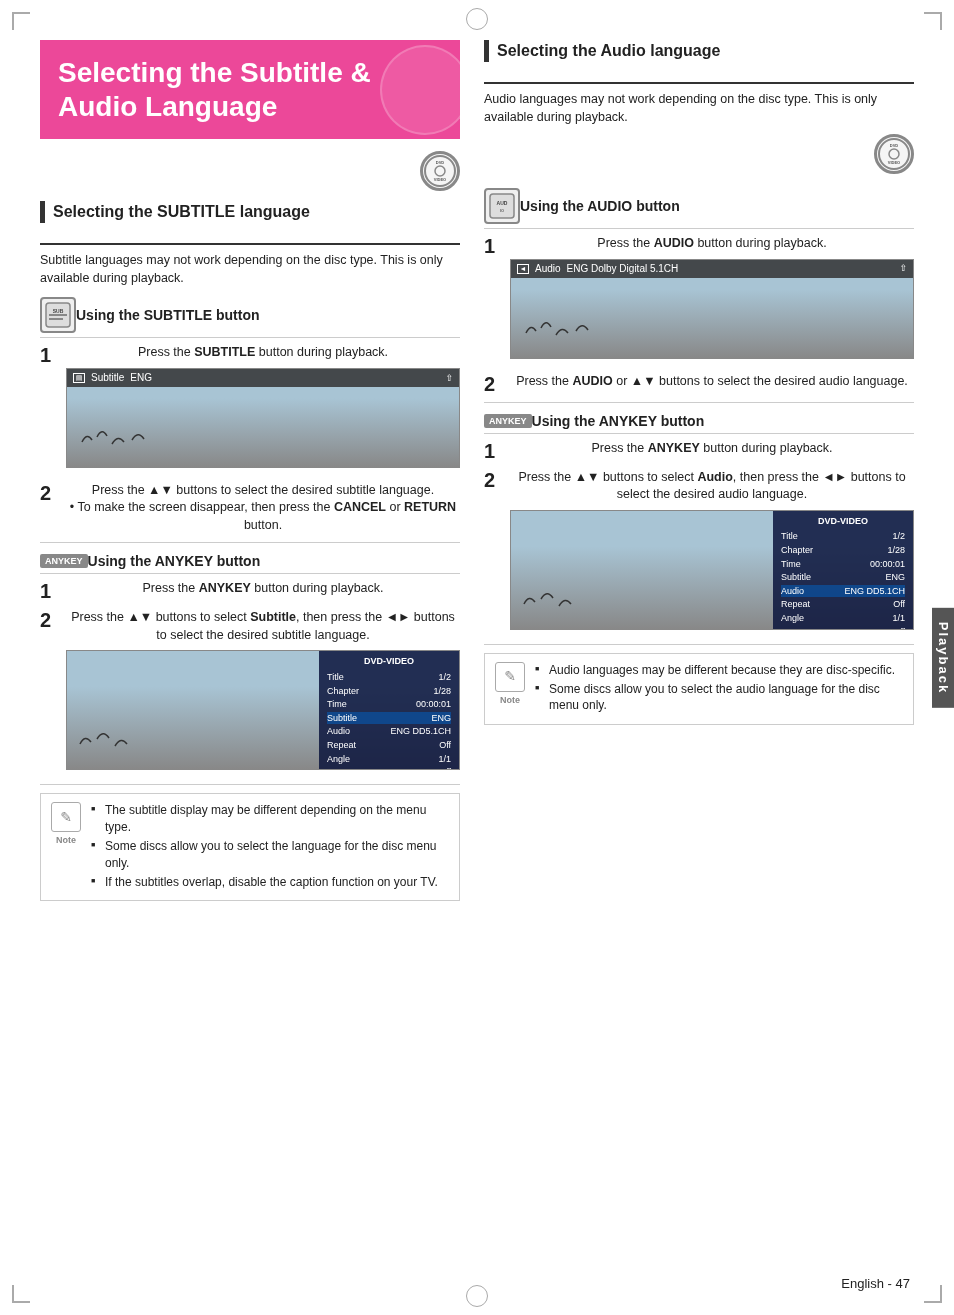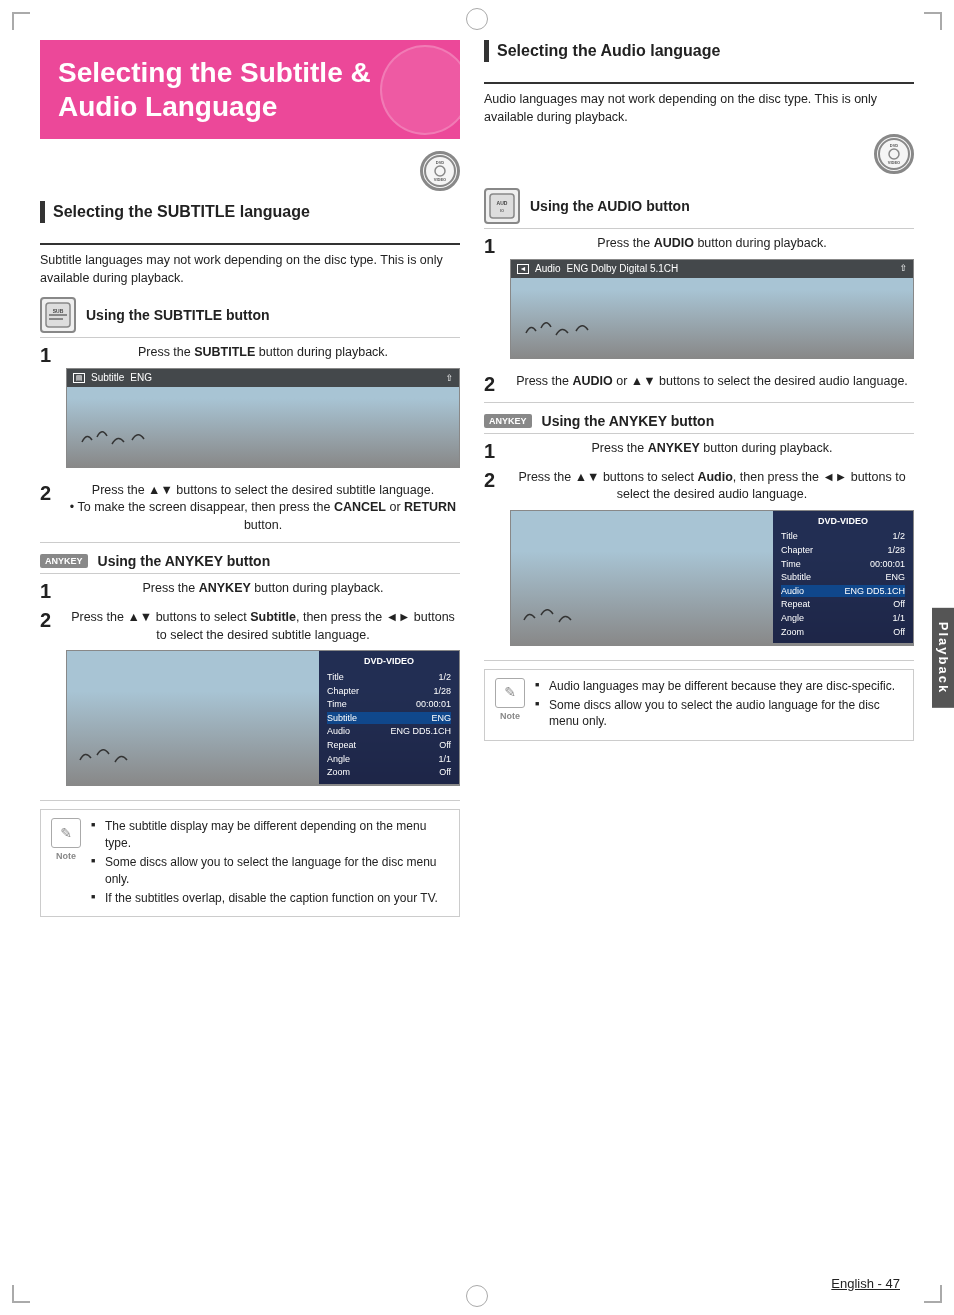--- a/index.html
+++ b/index.html
@@ -135,21 +135,20 @@
     }
     .section-title {
       font-size: 16px;
       font-weight: bold;
     }
 
     
     .sub-section {
       display: flex;
       align-items: center;
-      gap: 10px;
       margin: 10px 0 6px 0;
       border-bottom: 1px solid #ccc;
       padding-bottom: 4px;
     }
     .sub-section-title {
       font-size: 14px;
       font-weight: bold;
     }
 
     
@@ -206,21 +205,21 @@
     .screen-mock {
       background: #bbb;
       border: 1px solid #888;
       width: 100%;
       height: 100px;
       margin: 6px 0;
       position: relative;
       overflow: hidden;
     }
     .screen-mock.tall {
-      height: 136px;
+      height: 120px;
     }
     .screen-bar {
       background: rgba(50,50,50,0.85);
       color: #fff;
       font-size: 10px;
       padding: 2px 6px;
       display: flex;
       align-items: center;
       gap: 6px;
     }
@@ -318,23 +317,22 @@
       padding: 14px 3px;
       font-size: 13px;
       font-weight: bold;
       letter-spacing: 2px;
     }
 
     
     .page-number {
       position: absolute;
       bottom: 24px;
-      right: 54px;
+      right: 44px;
       font-size: 13px;
-      text-decoration: underline;
     }
 
     .screen-wrapper {
       margin: 6px 0 6px 0;
     }
   </style>
 </head>
 <body>
 
 <div class="page-container">

